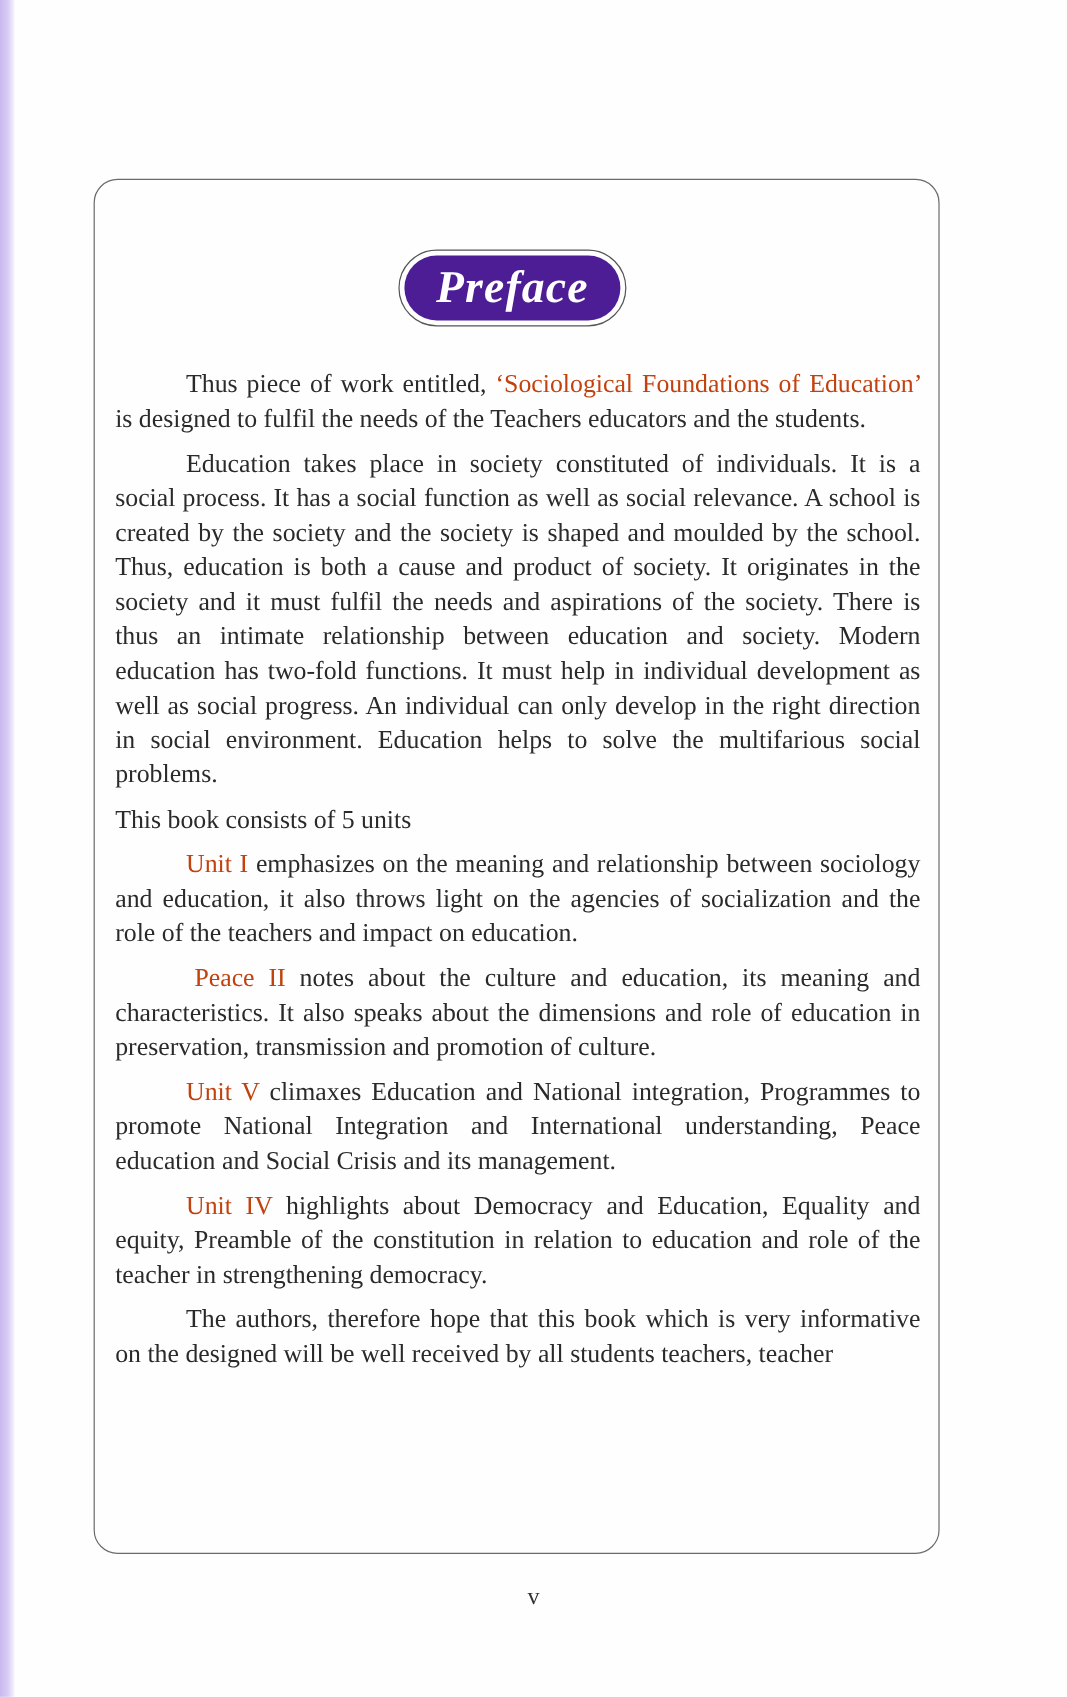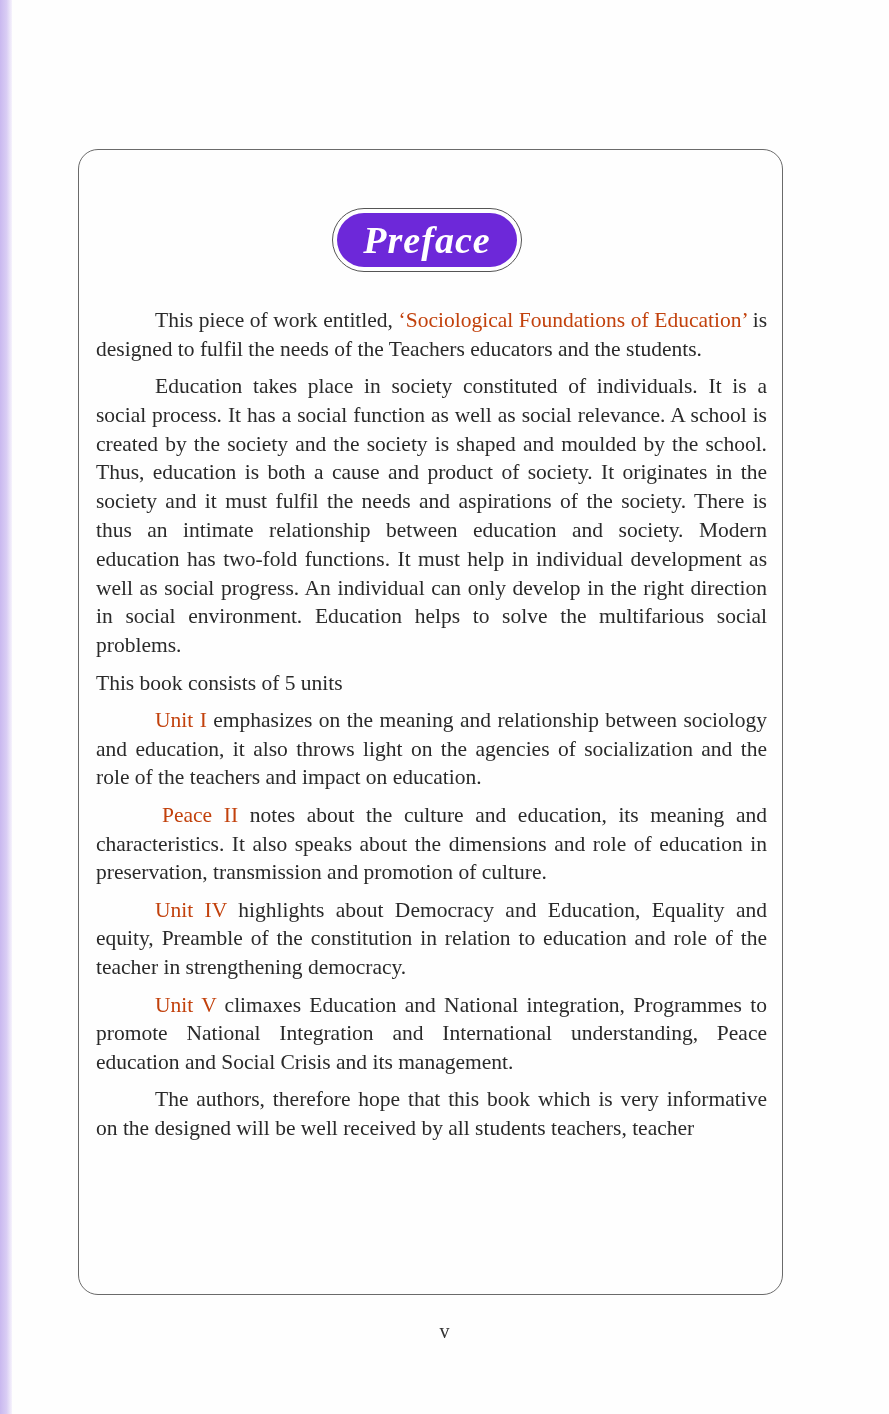--- a/index.html
+++ b/index.html
@@ -16,21 +16,21 @@
   .frame {
     position: absolute; left: 78px; top: 149px; width: 705px; height: 1146px;
     border: 1.5px solid #6a6a6a; border-radius: 20px; box-sizing: border-box;
   }
   .badge-wrap {
     position: absolute; left: 332px; top: 208px; width: 190px; height: 64px;
     border: 1.5px solid #555; border-radius: 32px; box-sizing: border-box;
     display: flex; align-items: center; justify-content: center;
   }
   .badge {
-    width: 180px; height: 54px; border-radius: 27px; background: #6d28d9;
+    width: 180px; height: 54px; border-radius: 27px; background: #4c1d95;
     display: flex; align-items: center; justify-content: center;
   }
   .badge-text {
     color: #ffffff; font-style: italic; font-weight: bold; font-size: 38px;
     letter-spacing: 1px; line-height: 1;
   }
   .content {
     position: absolute; left: 96px; top: 306px; width: 671px;
     font-size: 21.5px; line-height: 28.8px; text-align: justify;
   }
@@ -50,31 +50,31 @@
 
 <div class="frame"></div>
 
 <div class="badge-wrap">
   <div class="badge">
     <span class="badge-text">Preface</span>
   </div>
 </div>
 
 <div class="content">
-  <p class="indent"><span>This piece of work entitled, </span><b>‘Sociological Foundations of Education’</b><span> is designed to fulfil the needs of the Teachers educators and the students.</span></p>
+  <p class="indent"><span>Thus piece of work entitled, </span><b>‘Sociological Foundations of Education’</b><span> is designed to fulfil the needs of the Teachers educators and the students.</span></p>
 
   <p class="indent">Education takes place in society constituted of individuals. It is a social process. It has a social function as well as social relevance. A school is created by the society and the society is shaped and moulded by the school. Thus, education is both a cause and product of society. It originates in the society and it must fulfil the needs and aspirations of the society. There is thus an intimate relationship between education and society. Modern education has two-fold functions. It must help in individual development as well as social progress. An individual can only develop in the right direction in social environment. Education helps to solve the multifarious social problems.</p>
 
   <p>This book consists of 5 units</p>
 
   <p class="indent"><b>Unit I</b><span> emphasizes on the meaning and relationship between sociology and education, it also throws light on the agencies of socialization and the role of the teachers and impact on education.</span></p>
 
   <p class="indent2"><b>Peace II</b><span> notes about the culture and education, its meaning and characteristics. It also speaks about the dimensions and role of education in preservation, transmission and promotion of culture.</span></p>
 
 
+  <p class="indent"><b>Unit V</b><span> climaxes Education and National integration, Programmes to promote National Integration and International understanding, Peace education and Social Crisis and its management.</span></p>
+
   <p class="indent"><b>Unit IV</b><span> highlights about Democracy and Education, Equality and equity, Preamble of the constitution in relation to education and role of the teacher in strengthening democracy.</span></p>
-
-  <p class="indent"><b>Unit V</b><span> climaxes Education and National integration, Programmes to promote National Integration and International understanding, Peace education and Social Crisis and its management.</span></p>
 
   <p class="indent">The authors, therefore hope that this book which is very informative on the designed will be well received by all students teachers, teacher</p>
 </div>
 
 <div class="page-num">v</div>
 
 </body></html>

